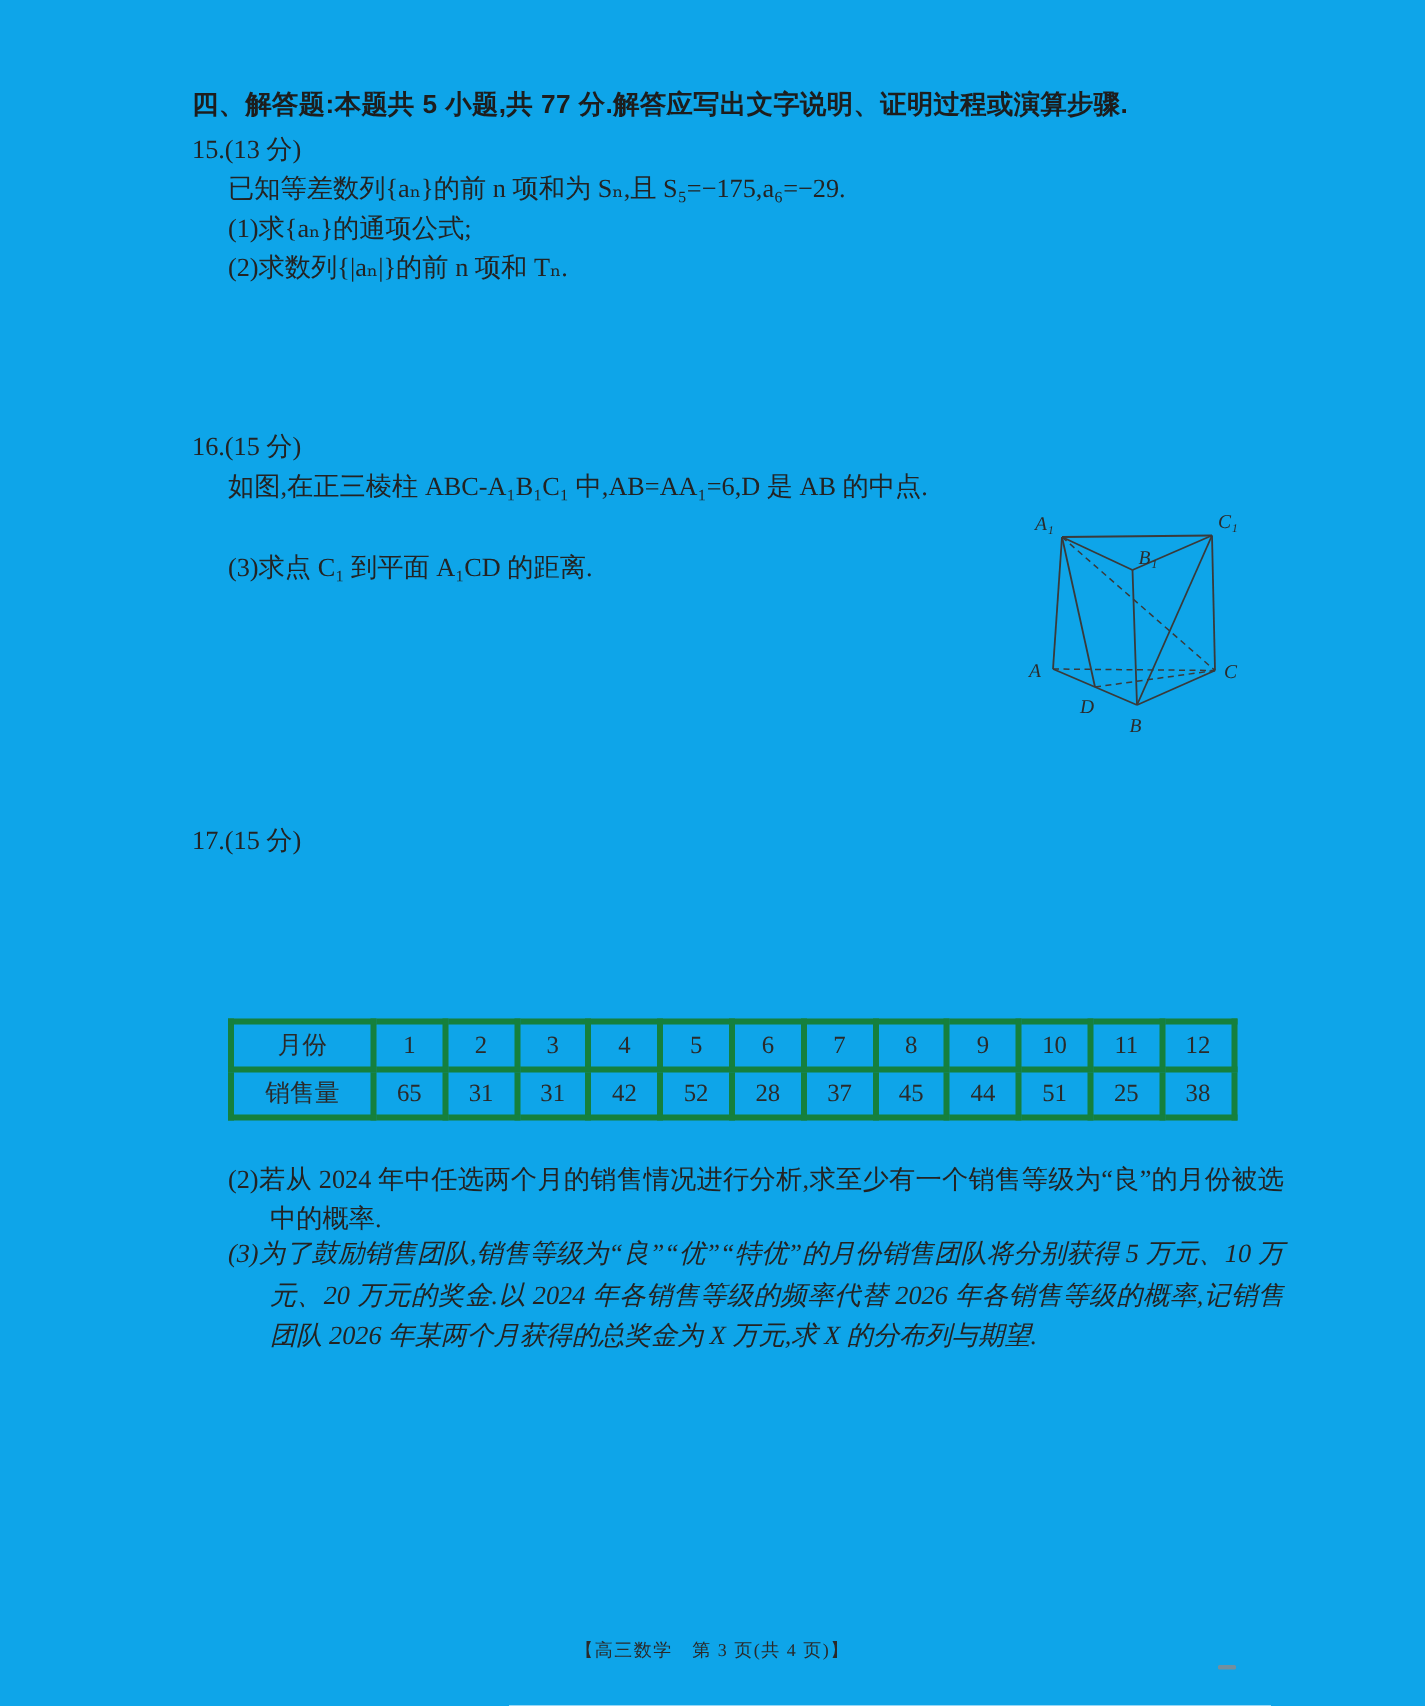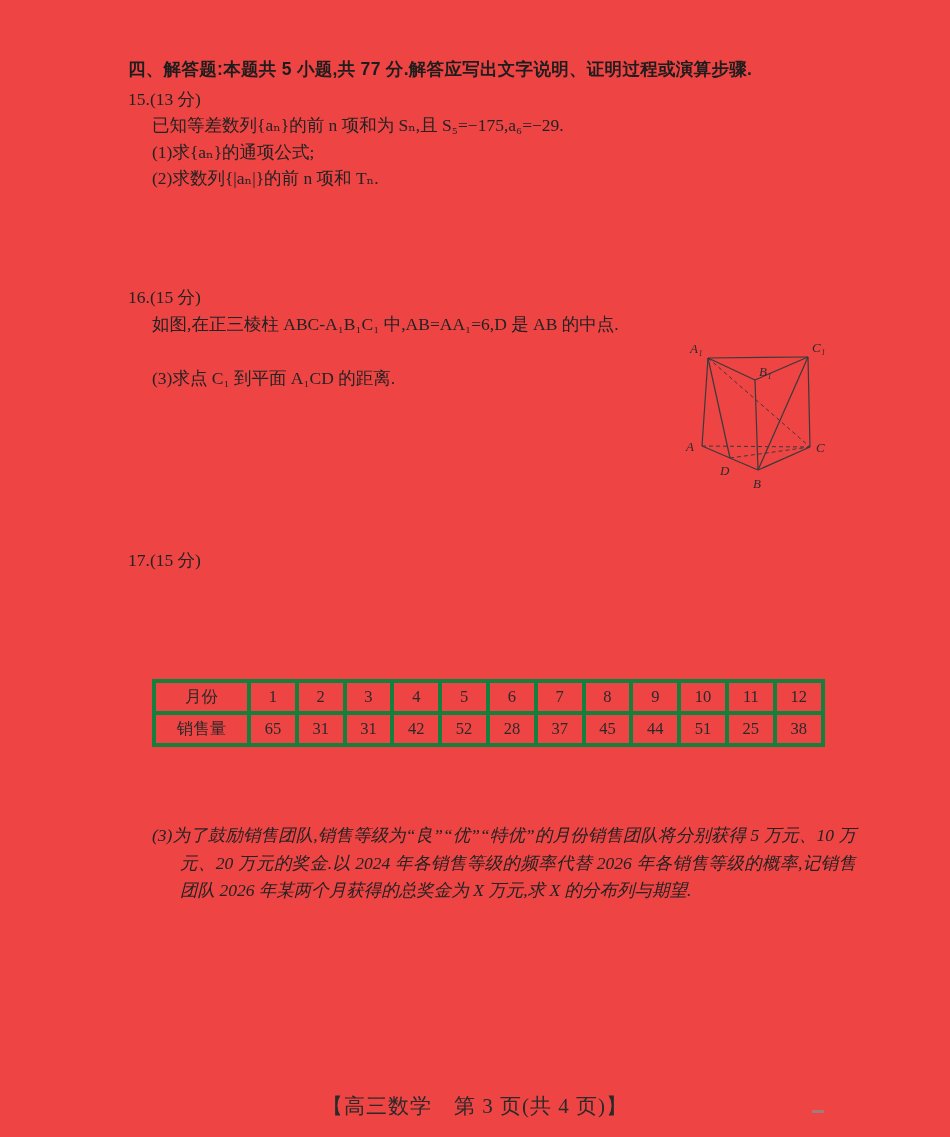--- a/index.html
+++ b/index.html
@@ -1,17 +1,17 @@
 <!DOCTYPE html>
 <html lang="zh"><head>
 <meta charset="utf-8">
 <style>
   html,body{margin:0;padding:0;background:#ffffff;}
   .page{
-    position:relative;width:950px;height:1137px;background:#ef4444;
+    position:relative;width:950px;height:1137px;background:#0ea5e9;
     font-family:"Liberation Serif","DejaVu Serif",serif;color:#232323;
     overflow:hidden;
   }
   .abs{position:absolute;}
   .t{font-size:17.5px;line-height:27px;white-space:nowrap;}
   .heading{
     font-family:"Liberation Sans","DejaVu Sans",sans-serif;
     font-weight:700;font-size:17.5px;letter-spacing:0.3px;color:#1d1d1d;
     white-space:nowrap;
   }
@@ -23,21 +23,21 @@
   table.sales{
     border-collapse:collapse;table-layout:fixed;width:669px;
     border:2px solid #2e2e2e;
   }
   table.sales td{
     border:4px solid #15803d;text-align:center;vertical-align:middle;
     font-size:16.5px;height:28px;padding:0;color:#2a2a2a;
   }
   table.sales td.lab{font-size:16.5px;}
   .footer{
-    left:0;right:0;text-align:center;font-size:21px;color:#2a2a2a;
+    left:0;right:0;text-align:center;font-size:12px;color:#2a2a2a;
     letter-spacing:1px;
   }
   .artifact{background:#8f8a8a;opacity:.8;border-radius:1px;}
   svg text{font-family:"Liberation Serif","DejaVu Serif",serif;font-style:italic;font-size:13px;fill:#2b2b2b;}
 </style>
 </head>
 <body>
 
 <div class="page">
 
@@ -117,19 +117,20 @@
         <td>45</td>
         <td>44</td>
         <td>51</td>
         <td>25</td>
         <td>38</td>
       </tr>
     </tbody>
       </table>
   </div>
 
+  <div class="abs para hang" style="top:773px;left:152px;width:676px;line-height:26px;">(2)若从 2024 年中任选两个月的销售情况进行分析,求至少有一个销售等级为“良”的月份被选中的概率.</div>
   <div class="abs para hang" style="top:822px;left:152px;width:676px;line-height:27.5px;font-style:italic;">(3)为了鼓励销售团队,销售等级为“良”“优”“特优”的月份销售团队将分别获得 5 万元、10 万元、20 万元的奖金.以 2024 年各销售等级的频率代替 2026 年各销售等级的概率,记销售团队 2026 年某两个月获得的总奖金为 X 万元,求 X 的分布列与期望.</div>
 
   <div class="abs footer" style="top:1092px;">【高三数学　第 3 页(共 4 页)】</div>
 
   <div class="abs artifact" style="top:1110px;left:812px;width:12px;height:3px;"></div>
 
 </div>
 
 </body></html>

